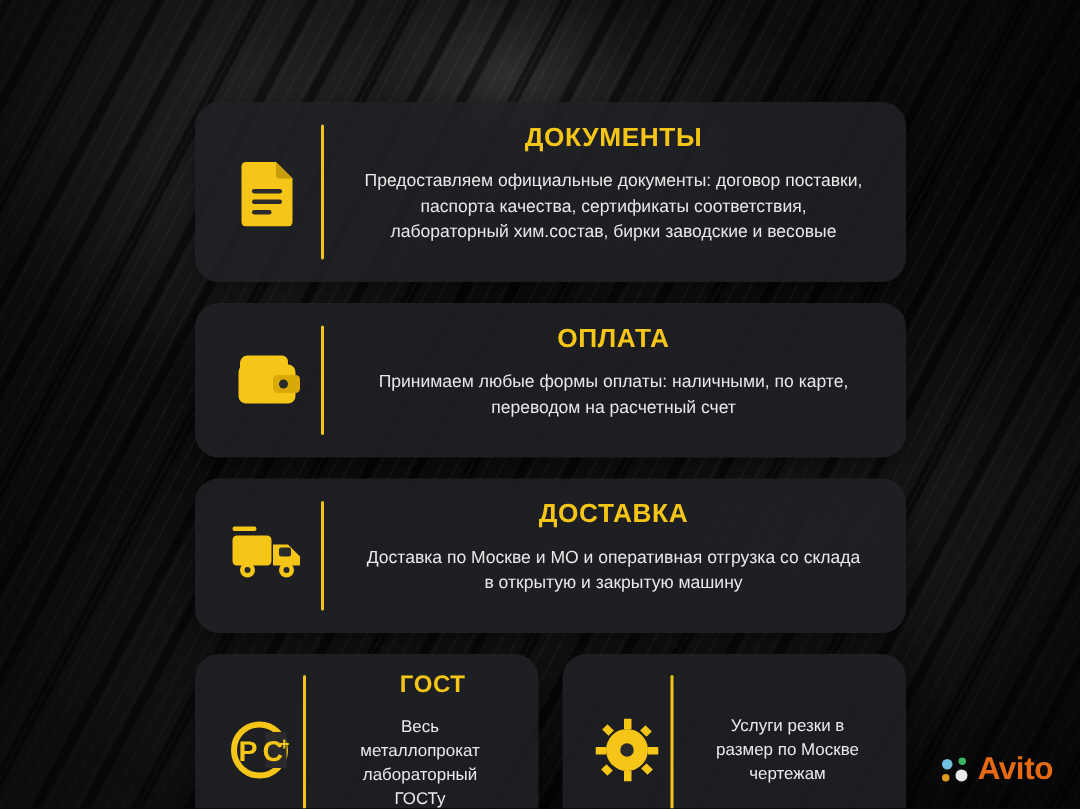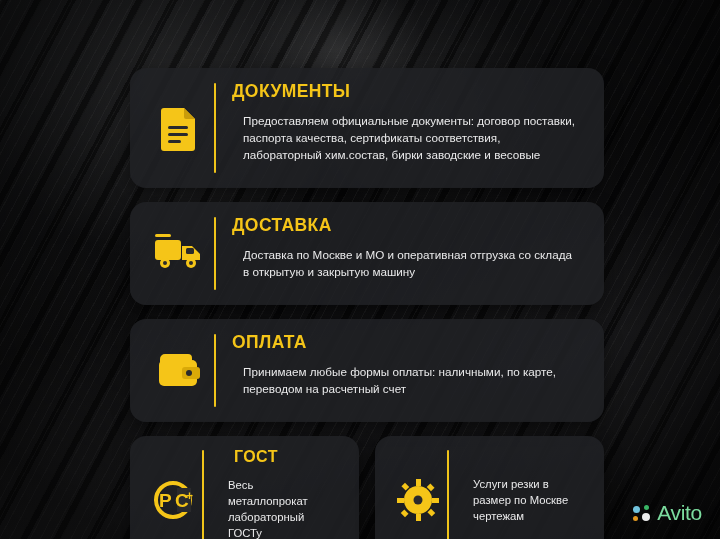--- a/index.html
+++ b/index.html
@@ -9,20 +9,21 @@
   }
   body {
     font-family: "Liberation Sans", sans-serif;
   }
   .screen {
     position: relative;
     width: 720px;
     height: 539px;
     overflow: hidden;
     background: #0d0d0e;
+    text-align: center;
   }
 
   
   .bg {
     position: absolute;
     inset: 0;
     background:
       linear-gradient(115deg, rgba(255,255,255,0.055) 0 2px, rgba(0,0,0,0) 2px 14px),
       linear-gradient(115deg, rgba(255,255,255,0.10) 0 1px, rgba(0,0,0,0) 1px 34px),
       linear-gradient(115deg, rgba(255,255,255,0.04) 0 6px, rgba(0,0,0,0) 6px 52px),
@@ -130,23 +131,23 @@
   .watermark .logo-dots i {
     position: absolute;
     border-radius: 50%;
     display: block;
   }
   .dot-a { width: 7px;  height: 7px;  left: 0;   top: 1px;  background: #7ad3f0; }
   .dot-b { width: 5px;  height: 5px;  left: 11px;top: 0;    background: #3ec46d; }
   .dot-c { width: 5px;  height: 5px;  left: 0;   top: 11px; background: #f5a623; }
   .dot-d { width: 8px;  height: 8px;  left: 9px; top: 8px;  background: #ffffff; }
   .watermark .wm-text {
-    color: #86efac;
+    color: #f97316;
     font-size: 21px;
-    font-weight: normal;
+    font-weight: bold;
     letter-spacing: -.3px;
   }
 </style>
 </head>
 <body>
 
 <div class="screen">
   <div class="bg"></div>
   <div class="bg2"></div>
   <div class="bg3"></div>
@@ -161,56 +162,56 @@
           <path d="M25 3 l11 11 h-9 a2 2 0 0 1 -2 -2 z" fill="#c99c0b"></path>
           <rect x="9" y="21" width="20" height="3" rx="1.5" fill="#2a2a2c"></rect>
           <rect x="9" y="28" width="20" height="3" rx="1.5" fill="#2a2a2c"></rect>
           <rect x="9" y="35" width="13" height="3" rx="1.5" fill="#2a2a2c"></rect>
         </svg>
       </div>
       <div class="divider"></div>
       <div class="body">
         <div class="title">ДОКУМЕНТЫ</div>
         <p class="desc">Предоставляем официальные документы: договор поставки, паспорта качества, сертификаты соответствия, лабораторный хим.состав, бирки заводские и весовые</p>
+      </div>
+    </div>
+
+    <div class="card">
+      <div class="icon">
+        <svg width="46" height="42" viewBox="0 0 46 42" aria-hidden="true">
+          <path d="M4 10 a5 5 0 0 1 5 -5 h23 a4 4 0 0 1 4 4 v3 H9 a5 5 0 0 0 -5 5 z" fill="#f5c518"></path>
+          <rect x="3" y="11" width="38" height="26" rx="5" fill="#f5c518"></rect>
+          <rect x="26" y="18" width="18" height="12" rx="3" fill="#d9a908"></rect>
+          <circle cx="33" cy="24" r="3" fill="#2a2a2c"></circle>
+        </svg>
+      </div>
+      <div class="divider"></div>
+      <div class="body">
+        <div class="title">ОПЛАТА</div>
+        <p class="desc">Принимаем любые формы оплаты: наличными, по карте, переводом на расчетный счет</p>
       </div>
     </div>
 
     <div class="card">
       <div class="icon">
         <svg width="52" height="42" viewBox="0 0 52 42" aria-hidden="true">
           <rect x="2" y="8" width="26" height="20" rx="3" fill="#f5c518"></rect>
           <path d="M29 14 h10 l8 8 v6 h-18 z" fill="#f5c518"></path>
           <rect x="33" y="16" width="8" height="6" rx="1.5" fill="#2a2a2c"></rect>
           <circle cx="12" cy="31" r="5" fill="#f5c518"></circle>
           <circle cx="12" cy="31" r="2" fill="#2a2a2c"></circle>
           <circle cx="38" cy="31" r="5" fill="#f5c518"></circle>
           <circle cx="38" cy="31" r="2" fill="#2a2a2c"></circle>
           <rect x="2" y="2" width="16" height="3" rx="1.5" fill="#f5c518"></rect>
         </svg>
       </div>
       <div class="divider"></div>
       <div class="body">
         <div class="title">ДОСТАВКА</div>
         <p class="desc">Доставка по Москве и МО и оперативная отгрузка со склада в открытую и закрытую машину</p>
-      </div>
-    </div>
-
-    <div class="card">
-      <div class="icon">
-        <svg width="46" height="42" viewBox="0 0 46 42" aria-hidden="true">
-          <path d="M4 10 a5 5 0 0 1 5 -5 h23 a4 4 0 0 1 4 4 v3 H9 a5 5 0 0 0 -5 5 z" fill="#f5c518"></path>
-          <rect x="3" y="11" width="38" height="26" rx="5" fill="#f5c518"></rect>
-          <rect x="26" y="18" width="18" height="12" rx="3" fill="#d9a908"></rect>
-          <circle cx="33" cy="24" r="3" fill="#2a2a2c"></circle>
-        </svg>
-      </div>
-      <div class="divider"></div>
-      <div class="body">
-        <div class="title">ОПЛАТА</div>
-        <p class="desc">Принимаем любые формы оплаты: наличными, по карте, переводом на расчетный счет</p>
       </div>
     </div>
 
     <div class="row">
 
       <div class="card">
         <div class="icon">
           <svg width="44" height="40" viewBox="0 0 44 40" aria-hidden="true">
             <path d="M22 3 a17 17 0 1 0 0 34 a17 17 0 0 0 0 -34 z" fill="none" stroke="#f5c518" stroke-width="4"></path>
             <path d="M26 8 h14 v24 h-14 z" fill="#2a2a2c"></path>

